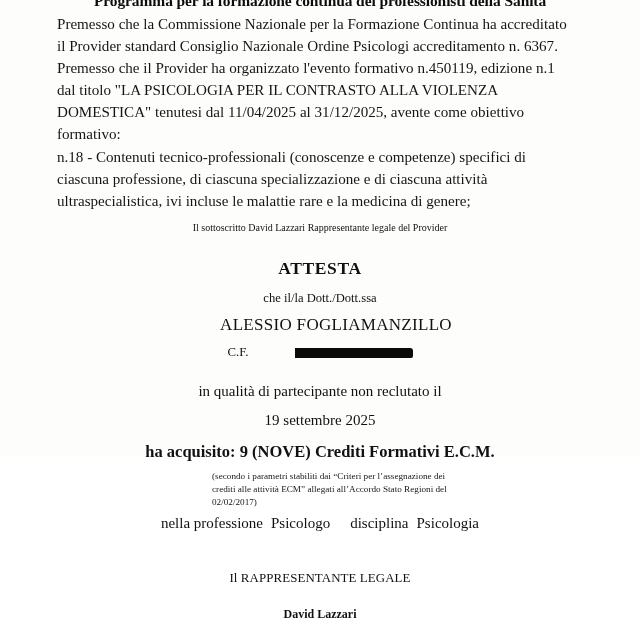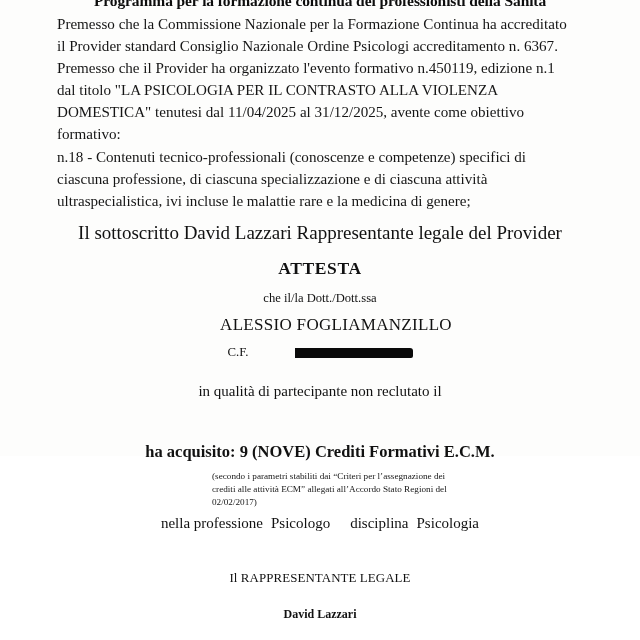--- a/index.html
+++ b/index.html
@@ -65,21 +65,21 @@
   
   .centered {
     position: absolute;
     left: 0;
     width: 640px;
     text-align: center;
   }
 
   .line-sottoscritto {
     top: 222px;
-    font-size: 19px;
+    font-size: 10px;
     text-align: center;
   }
 
   .line-attesta {
     top: 258px;
     font-size: 17.5px;
     font-weight: bold;
     letter-spacing: 0.6px;
   }
 
@@ -203,20 +203,21 @@
 
   <div class="centered line-name">ALESSIO FOGLIAMANZILLO</div>
 
   <div class="cf-row">
     <span class="cf-label">C.F.</span>
     <span class="cf-redaction"></span>
   </div>
 
   <div class="centered line-qualita">in qualità di partecipante non reclutato il</div>
 
+  <div class="centered line-date">19 settembre 2025</div>
 
   <div class="centered line-credits">ha acquisito: 9 (NOVE) Crediti Formativi E.C.M.</div>
 
   <div class="fineprint">
     <p>(secondo i parametri stabiliti dai “Criteri per l’assegnazione dei</p>
     <p>crediti alle attività ECM” allegati all’Accordo Stato Regioni del</p>
     <p>02/02/2017)</p>
   </div>
 
   <div class="centered line-profession">

